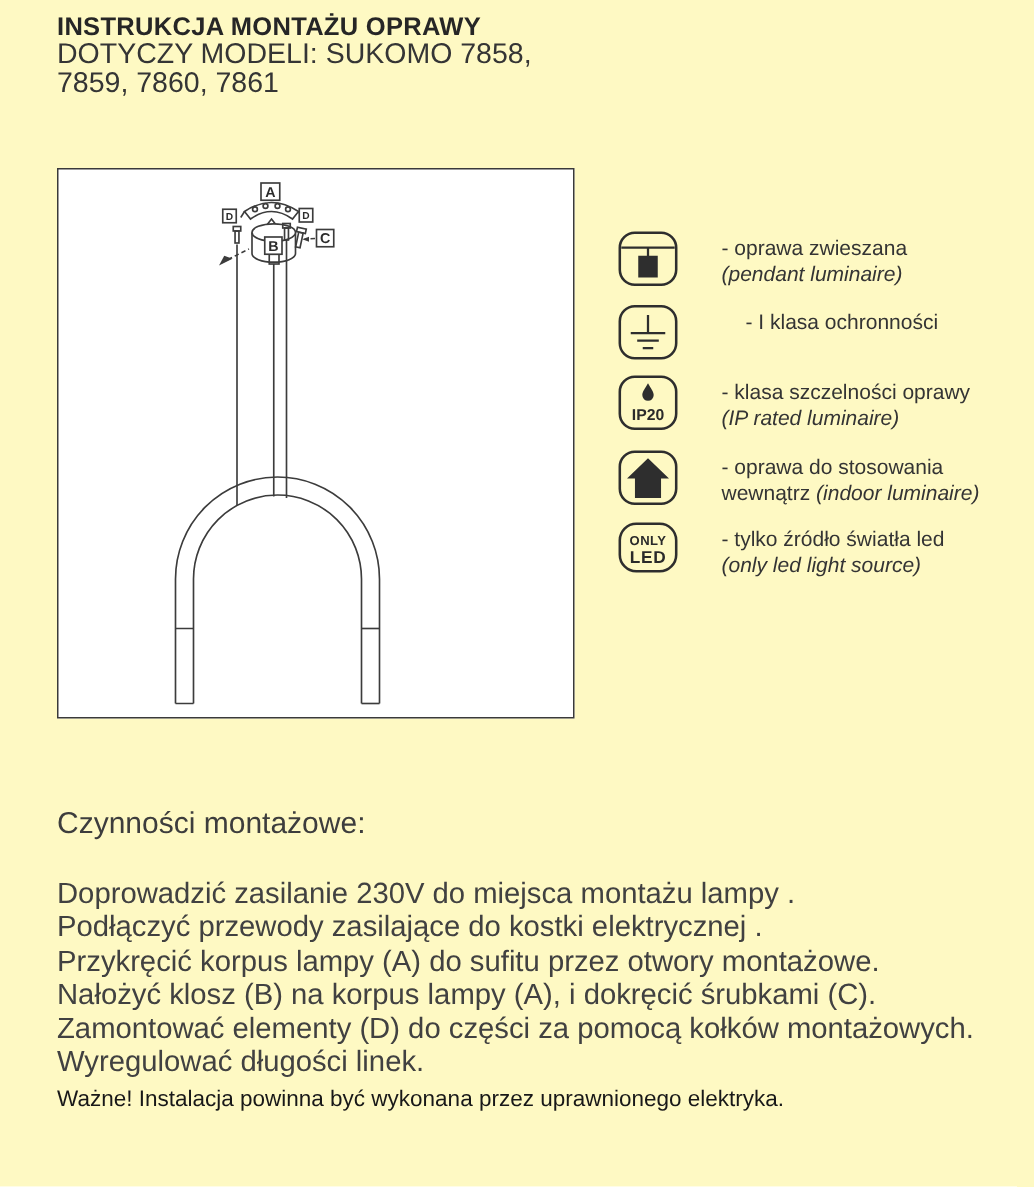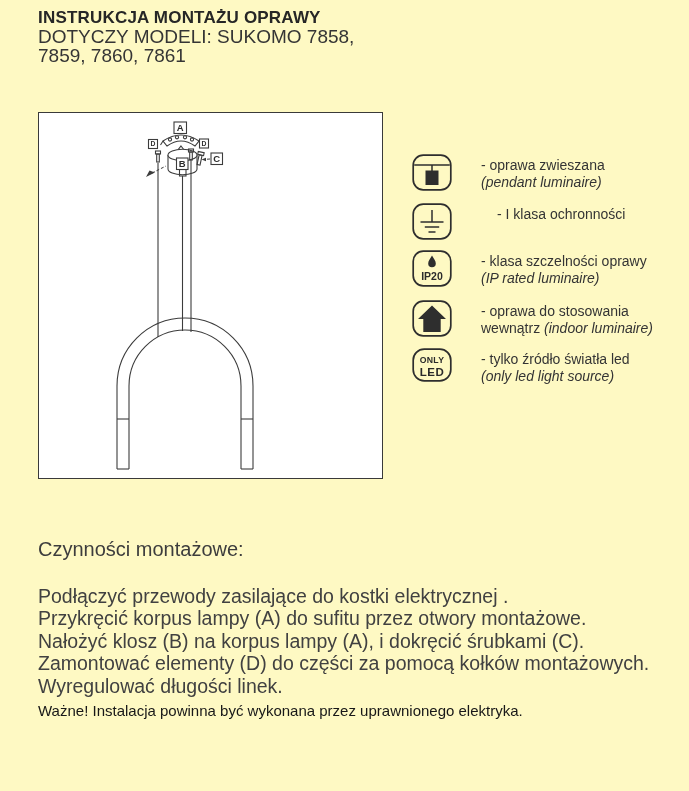--- a/index.html
+++ b/index.html
@@ -207,20 +207,21 @@
         <div>- tylko źródło światła led</div>
         <div class="en">(only led light source)</div>
       </div>
     </div>
 
   </div>
 
   <div class="instructions">
     <div class="inst-heading">Czynności montażowe:</div>
     <div class="steps">
+      <div class="step">Doprowadzić zasilanie 230V do miejsca montażu lampy .</div>
       <div class="step">Podłączyć przewody zasilające do kostki elektrycznej .</div>
       <div class="step">Przykręcić korpus lampy (A) do sufitu przez otwory montażowe.</div>
       <div class="step">Nałożyć klosz (B) na korpus lampy (A), i dokręcić śrubkami (C).</div>
       <div class="step">Zamontować elementy (D) do części za pomocą kołków montażowych.</div>
       <div class="step">Wyregulować długości linek.</div>
     </div>
     <div class="warning">Ważne! Instalacja powinna być wykonana przez uprawnionego elektryka.</div>
   </div>
 
 </div>

